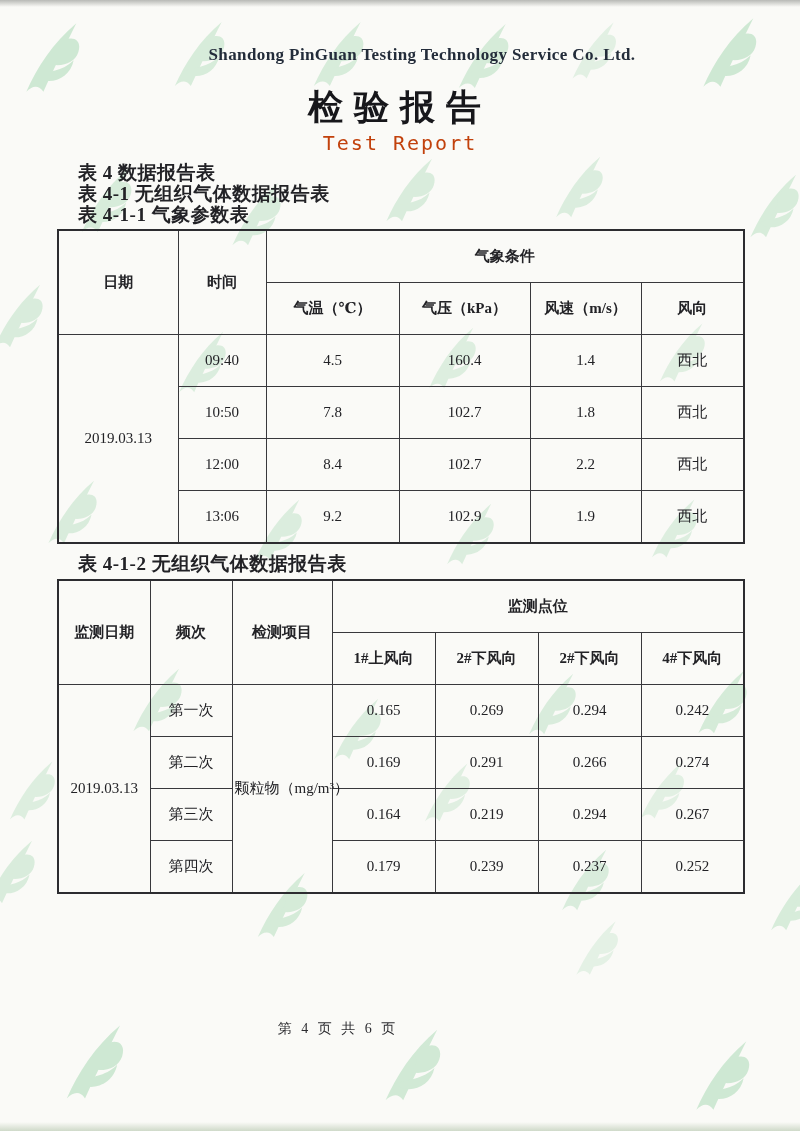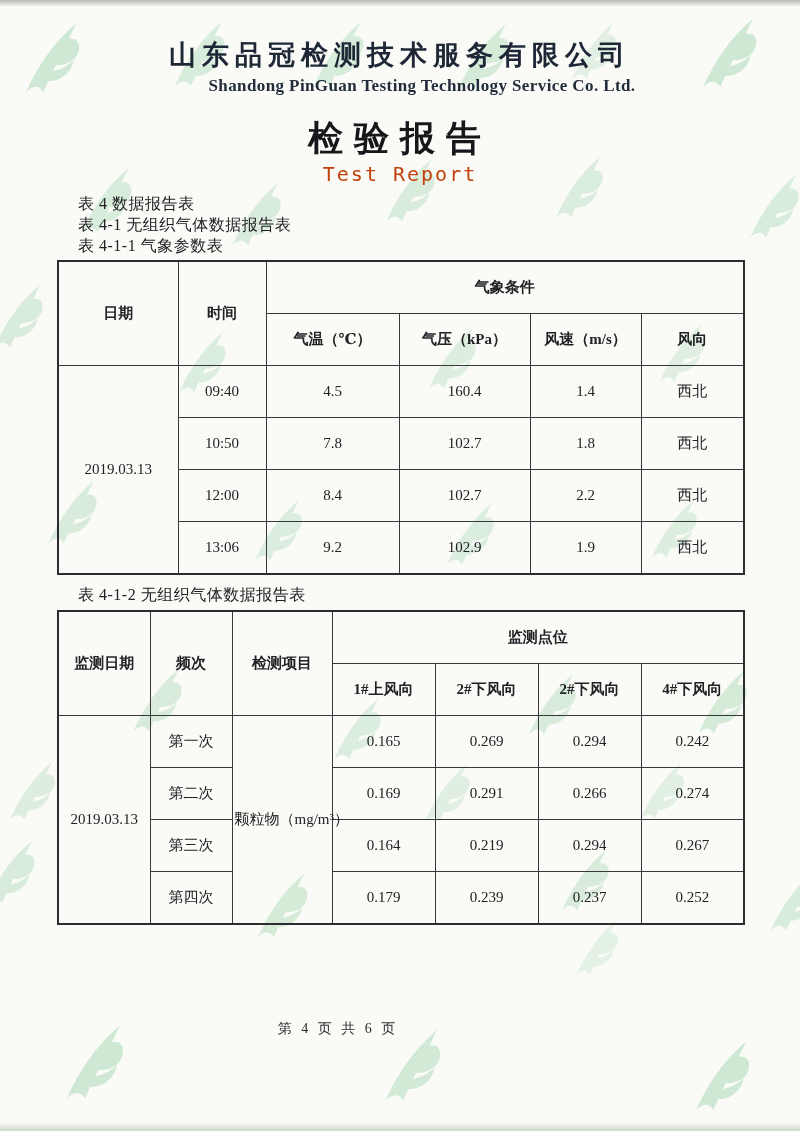--- a/index.html
+++ b/index.html
@@ -34,21 +34,21 @@
   .title-cn{
     font-size:35px;font-weight:bold;letter-spacing:11px;
     color:#17171b;margin-top:24px;line-height:1.1;
   }
   .title-en{
     font-family:"DejaVu Sans Mono","Liberation Mono",monospace;
     font-size:20px;color:#c2410c;letter-spacing:2px;margin-top:3px;
   }
   .labels{margin:7px 0 4px 78px;}
   .tbl-label{
-    font-size:16px;font-weight:normal;color:#222226;
+    font-size:19px;font-weight:bold;color:#222226;
     line-height:21px;letter-spacing:.5px;
   }
   .tbl-label.mid{margin:9px 0 5px 78px;}
   table.rpt{
     border-collapse:collapse;table-layout:fixed;
     margin-left:57px;width:686px;
     background:transparent;
   }
   table.rpt th,table.rpt td{
     border:1.5px solid #38383c;
@@ -187,21 +187,20 @@
         <use href="#pg-logo"></use>
       </svg>
     </div>
 
   <div class="edge-top"></div>
   <div class="edge-bottom"></div>
 
   <div class="content">
 
     <div class="header">
-      <div class="company-cn">山东品冠检测技术服务有限公司</div>
       <div class="company-en">Shandong PinGuan Testing Technology Service Co. Ltd.</div>
       <div class="title-cn">检验报告</div>
       <div class="title-en">Test Report</div>
     </div>
 
     <div class="labels">
       <div class="tbl-label">表 4 数据报告表</div>
       <div class="tbl-label">表 4-1 无组织气体数据报告表</div>
       <div class="tbl-label">表 4-1-1 气象参数表</div>
     </div>

